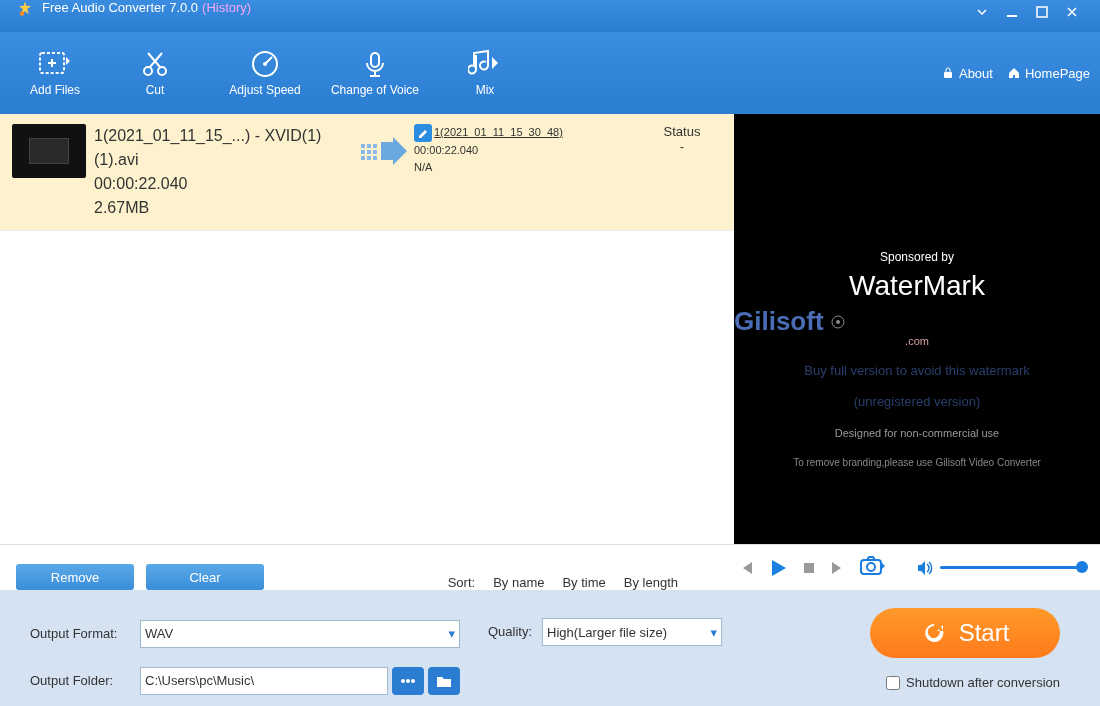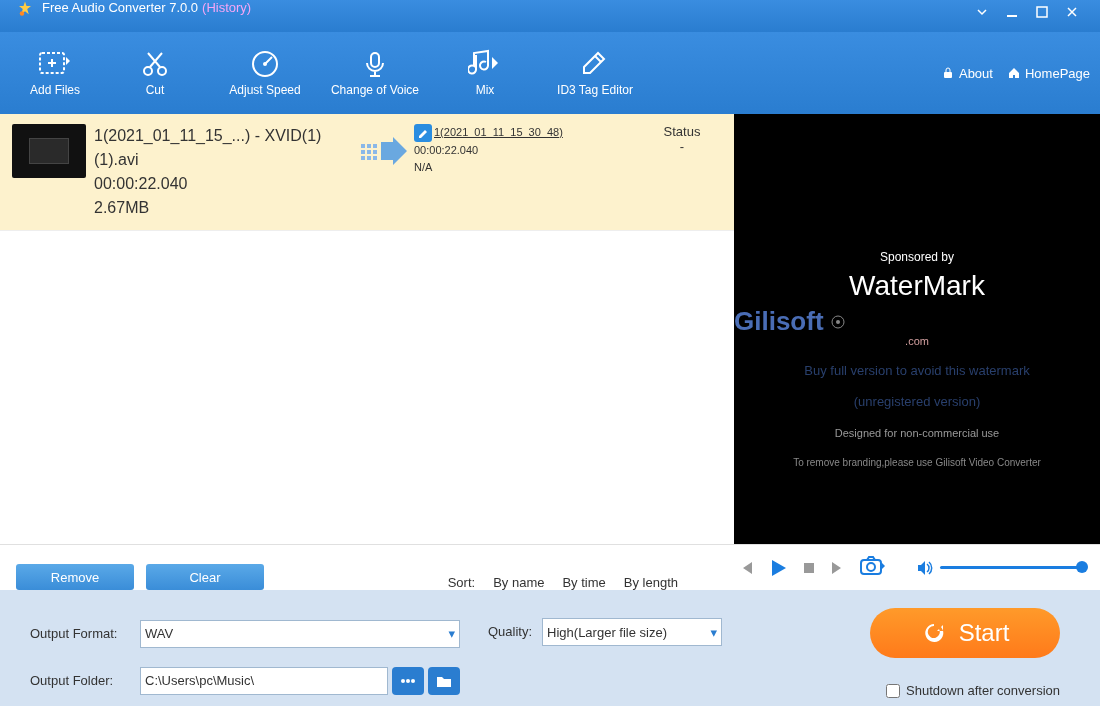--- a/index.html
+++ b/index.html
@@ -61,21 +61,21 @@
 .col1 { display: grid; grid-template-columns: 110px 320px; row-gap: 16px; align-items: center; }
 .lbl { font-size: 13px; color: #333; }
 .combo { height: 28px; border: 1px solid #a0b8d0; background: #fff; display: flex; align-items: center; padding: 0 4px; font-size: 13px; color: #333; position: relative; cursor: pointer; }
 .combo .chev { margin-left: auto; color: #2a7dd0; }
 .folderrow { display: flex; gap: 4px; }
 .folderrow .combo { flex: 1; }
 .iconbtn { width: 32px; height: 28px; background: #2a7dd0; border-radius: 4px; display: flex; align-items: center; justify-content: center; cursor: pointer; }
 .col2 { display: flex; align-items: flex-start; gap: 10px; margin-top: 0; }
 .col2 .combo { width: 180px; }
 .startbtn { width: 190px; height: 50px; background: linear-gradient(#ff9a2a, #ff7a1a); border-radius: 28px; display: flex; align-items: center; justify-content: center; gap: 12px; color: #fff; font-size: 24px; cursor: pointer; position: absolute; right: 40px; top: 18px; }
-.shutdown { position: absolute; right: 40px; bottom: 8px; display: flex; align-items: center; gap: 6px; font-size: 13px; color: #333; }
+.shutdown { position: absolute; right: 40px; bottom: 16px; display: flex; align-items: center; gap: 6px; font-size: 13px; color: #333; }
 .shutdown input { width: 14px; height: 14px; }
 
 .mid-container { display:flex; }
 .mid-left { flex:1; }
 </style>
 </head>
 <body>
 
 <div class="titlebar">
   <svg class="logo" viewBox="0 0 24 24">
@@ -138,27 +138,20 @@
         <path d="M9 14a8 8 0 0016 0M17 22v5M12 27h10" stroke="#fff" stroke-width="2" fill="none"></path>
       </svg>
     <span>Change of Voice</span>
   </div>
   <div class="tool">
     <svg width="34" height="30" viewBox="0 0 34 30">
         <path d="M8 6v14a4 4 0 11-2-3V4l14-2v14a4 4 0 11-2-3" fill="none" stroke="#fff" stroke-width="2"></path>
         <path d="M24 8l6 6-6 6" fill="#fff"></path>
       </svg>
     <span>Mix</span>
-  </div>
-  <div class="tool">
-    <svg width="34" height="30" viewBox="0 0 34 30">
-        <path d="M6 18L20 4l6 6L12 24H6v-6z" fill="none" stroke="#fff" stroke-width="2"></path>
-        <path d="M17 7l6 6" stroke="#fff" stroke-width="2"></path>
-      </svg>
-    <span>ID3 Tag Editor</span>
   </div>
   <div class="right">
     <div class="link">
       <svg width="14" height="14" viewBox="0 0 14 14">
           <rect x="3" y="6" width="8" height="6" rx="1" fill="#fff"></rect>
           <path d="M5 6V4a2 2 0 014 0v2" stroke="#fff" fill="none"></path>
         </svg>
       <span>About</span>
     </div>
     <div class="link">

